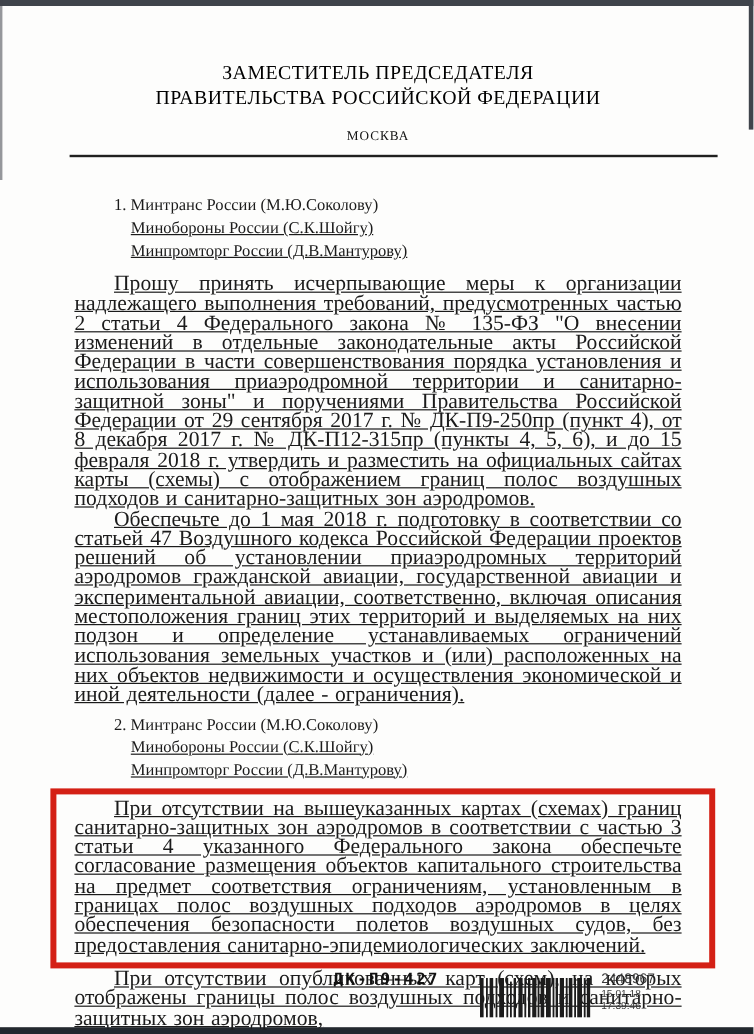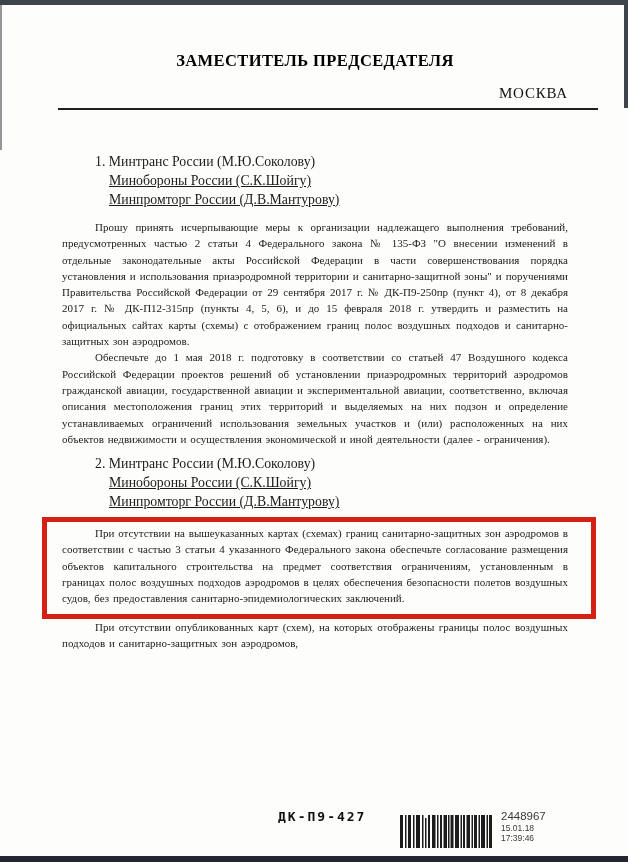--- a/index.html
+++ b/index.html
@@ -26,56 +26,56 @@
   .content{
     position:absolute;
     top:0;left:0;
     width:628px;height:862px;
     padding:50px 60px 0 62px;
     box-sizing:border-box;
   }
 
   .letterhead{text-align:center;}
   .letterhead .title{
-    font-weight:bold;
+    font-weight:normal;
     font-size:16.5px;
     line-height:21px;
     letter-spacing:.4px;
     color:#000;
   }
   .letterhead .city{
     margin-top:15px;
-    font-size:15px;
+    font-size:11px;
     letter-spacing:.8px;
     line-height:14px;
     color:#111;
-    text-align:right;
   }
   .letterhead-rule{
     height:0;
     border-bottom:2px solid #20201f;
     margin:8px -30px 0 -4px;
   }
 
   .addressees{
-    margin:42px 0 0 33px;
+    margin:30px 0 0 33px;
     font-size:13.8px;
     line-height:19px;
   }
   .addressees.second{margin-top:7px;}
   .addressees div{white-space:nowrap;}
   .addressees div + div{padding-left:14px;text-decoration:underline;}
 
   .doc-par{
     margin:10px 0 0 0;
-    font-size:11px;
+    font-size:18px;
     line-height:16.3px;
     text-align:justify;
     text-indent:33px;
     word-spacing:1px;
+    text-decoration:underline;
   }
   .doc-par.cont{margin-top:0;}
 
   .highlight-box{
     margin:6px -28px 0 -20px;
     border:5px solid var(--highlight-box,#d42015);
     padding:3px 23px 7px 15px;
   }
   .highlight-box .doc-par{margin:0;}
 
@@ -113,20 +113,21 @@
 <div class="scan-page">
   <div class="edge edge-top"></div>
   <div class="edge edge-right"></div>
   <div class="edge edge-bottom"></div>
   <div class="edge edge-left"></div>
 
   <div class="content">
 
     <div class="letterhead">
       <div class="title">ЗАМЕСТИТЕЛЬ ПРЕДСЕДАТЕЛЯ</div>
+      <div class="title">ПРАВИТЕЛЬСТВА РОССИЙСКОЙ ФЕДЕРАЦИИ</div>
       <div class="city">МОСКВА</div>
     </div>
     <div class="letterhead-rule"></div>
 
     <div class="addressees">
       <div>1. Минтранс России (М.Ю.Соколову)</div>
       <div>Минобороны России (С.К.Шойгу)</div>
       <div>Минпромторг России (Д.В.Мантурову)</div>
     </div>
 

